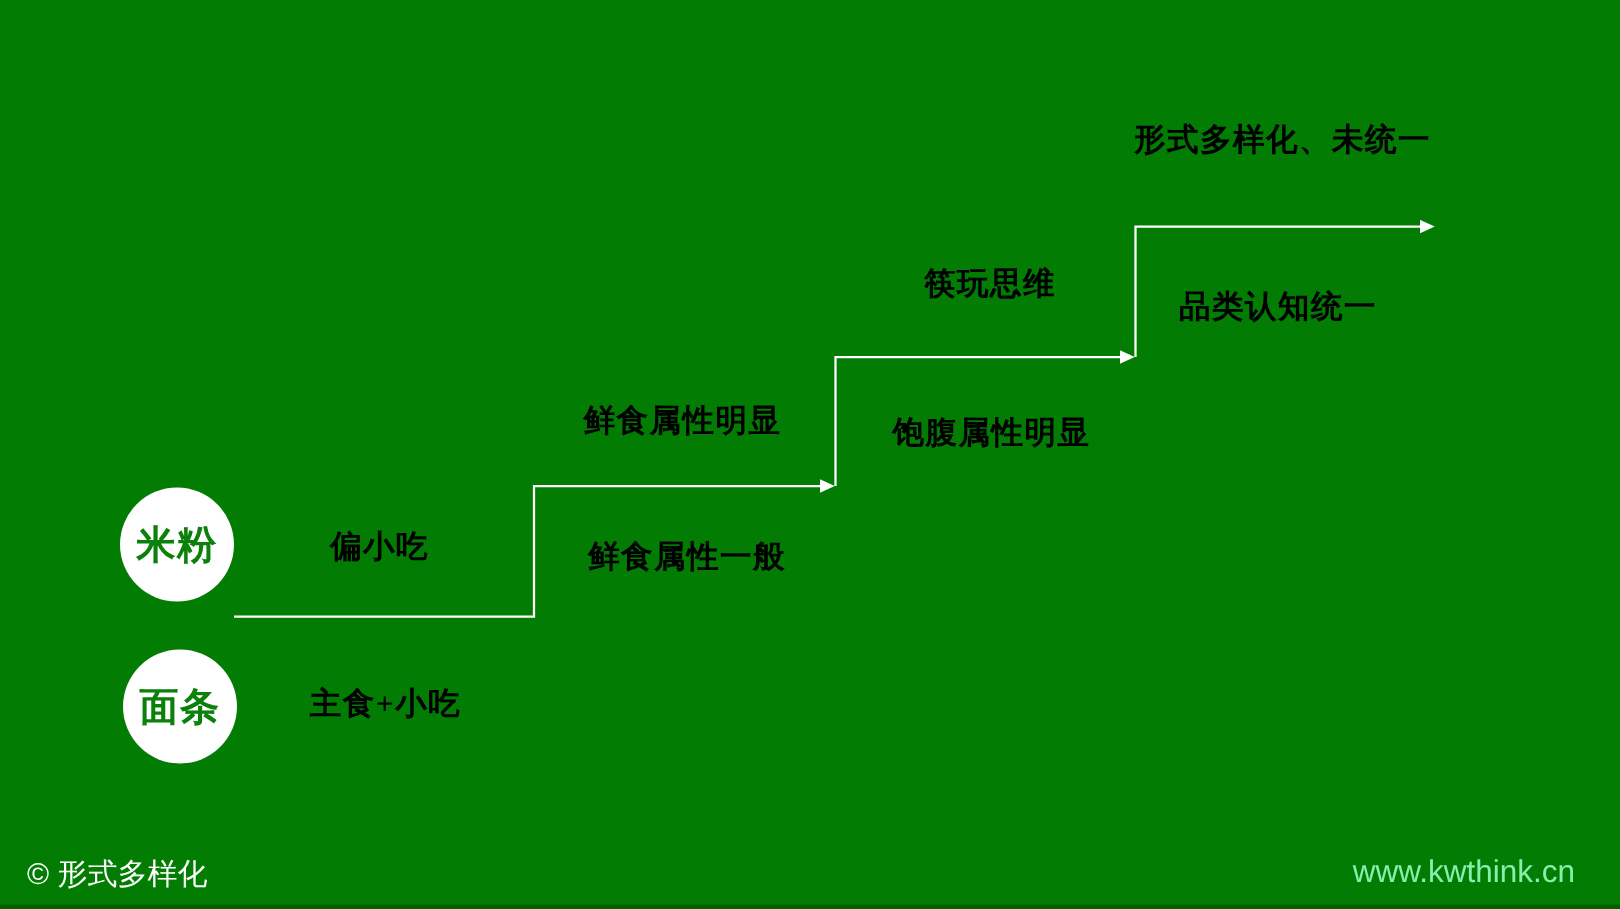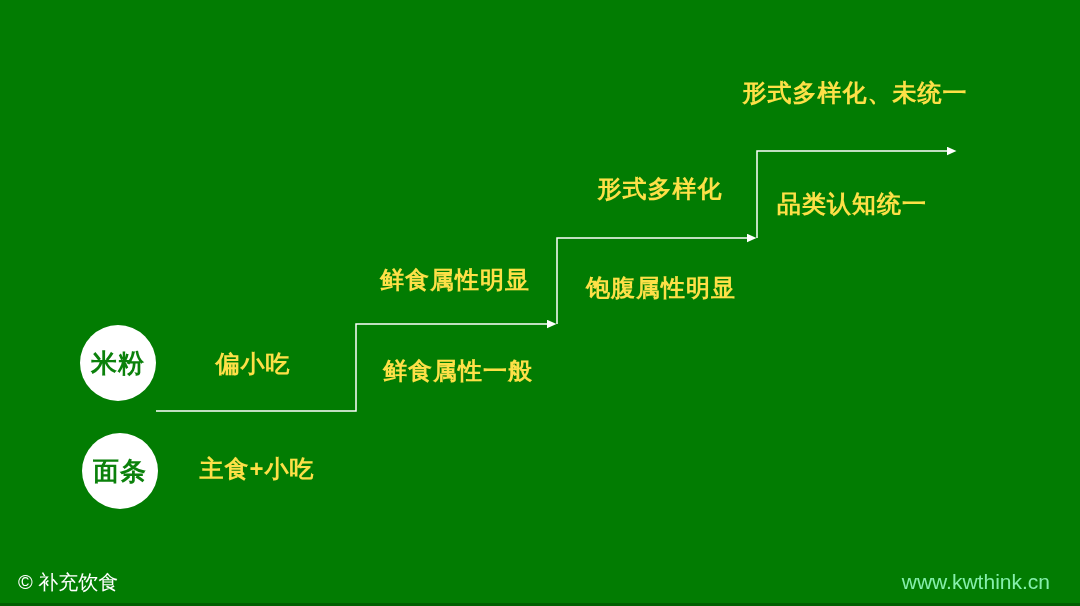--- a/index.html
+++ b/index.html
@@ -17,25 +17,26 @@
   }
   .stairs-svg {
     position: absolute;
     inset: 0;
     width: 100%;
     height: 100%;
   }
   .lbl {
     position: absolute;
     transform: translate(-50%, -50%);
-    color: #fde047;
-    font-size: 24px;
+    color: #000000;
+    font-size: 21px;
     font-weight: bold;
     white-space: nowrap;
     letter-spacing: 1px;
+    font-family: Liberation Serif, serif;
   }
   .circle {
     position: absolute;
     width: 76px;
     height: 76px;
     border-radius: 50%;
     background: #ffffff;
     display: flex;
     align-items: center;
     justify-content: center;
@@ -106,22 +107,22 @@
     <span>面条</span>
   </div>
 
   <div class="lbl lbl-pianxiaochi">偏小吃</div>
   <div class="lbl lbl-zhushi">主食+小吃</div>
 
   <div class="lbl lbl-xianshi-yiban">鲜食属性一般</div>
   <div class="lbl lbl-xianshi-ming">鲜食属性明显</div>
 
   <div class="lbl lbl-baofu">饱腹属性明显</div>
-  <div class="lbl lbl-buchong">形式多样化</div>
+  <div class="lbl lbl-buchong">筷玩思维</div>
 
   <div class="lbl lbl-pinlei">品类认知统一</div>
   <div class="lbl lbl-xingshi">形式多样化、未统一</div>
 
-  <div class="footer-copyright">© 补充饮食</div>
+  <div class="footer-copyright">© 形式多样化</div>
   <div class="footer-website">www.kwthink.cn</div>
 
   <div class="bottom-edge"></div>
 </div>
 
 </body></html>

